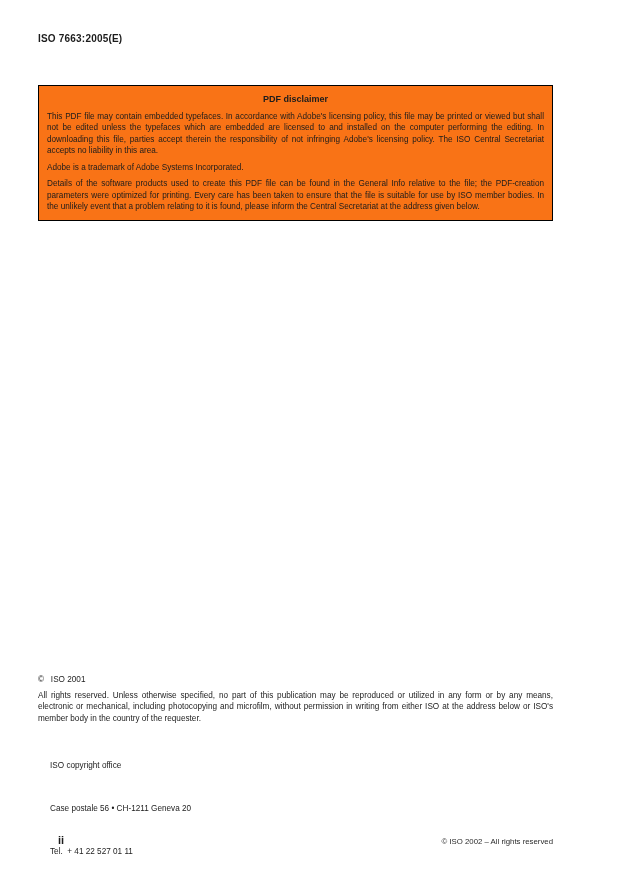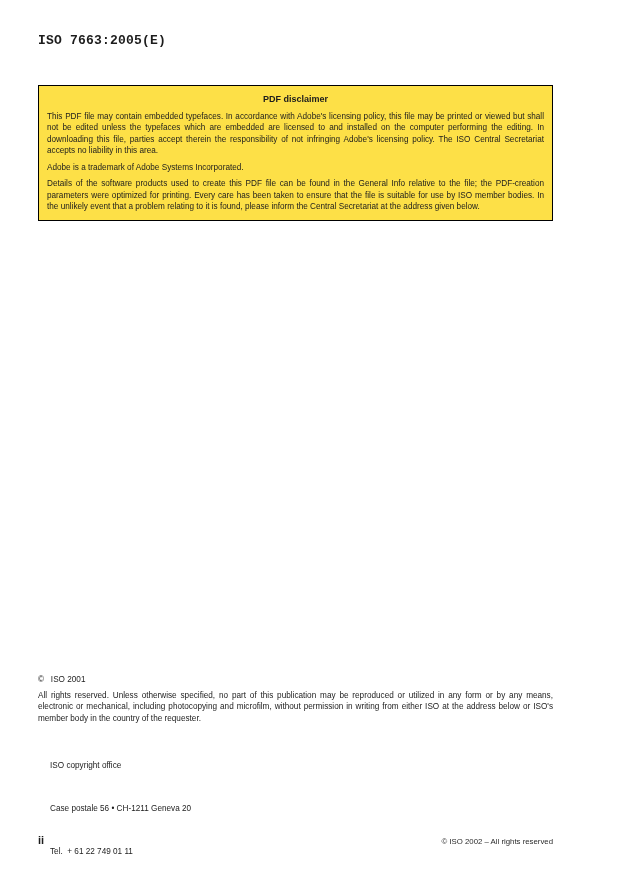--- a/index.html
+++ b/index.html
@@ -11,33 +11,32 @@
   }
   .page {
     position: relative;
     width: 619px; height: 877px;
     background: #ffffff;
     overflow: hidden;
   }
   .doc-number {
     position: absolute;
     left: 38px; top: 33px;
-    font-size: 13px;
+    font-size: 10px;
     font-weight: bold;
     letter-spacing: 0.2px;
-    font-family: Liberation Mono, monospace;
   }
   .disclaimer-box {
     position: absolute;
     left: 38px; top: 85px;
     width: 515px;
     box-sizing: border-box;
     border: 1px solid #000000;
     padding: 6px 8px 8px 8px;
-    background: #fde047;
+    background: #f97316;
   }
   .disclaimer-title {
     text-align: center;
     font-weight: bold;
     font-size: 9px;
     margin: 2px 0 7px 0;
   }
   .disclaimer-box p {
     font-size: 8.2px;
     line-height: 11.3px;
@@ -82,20 +81,21 @@
     position: absolute;
     left: 38px; top: 834px;
     width: 515px;
     display: flex;
     justify-content: space-between;
     align-items: baseline;
   }
   .footer-page-number {
     font-size: 11px;
     font-weight: bold;
+    margin-left: 20px;
   }
   .footer-copyright {
     font-size: 7.8px;
     color: #2a2a2a;
   }
 </style>
 </head>
 <body>
 
 <div class="page">
@@ -108,21 +108,21 @@
     <p>Adobe is a trademark of Adobe Systems Incorporated.</p>
     <p>Details of the software products used to create this PDF file can be found in the General Info relative to the file; the PDF-creation parameters were optimized for printing. Every care has been taken to ensure that the file is suitable for use by ISO member bodies. In the unlikely event that a problem relating to it is found, please inform the Central Secretariat at the address given below.</p>
   </div>
 
   <div class="copyright-section">
     <div class="copyright-notice">©   ISO 2001</div>
     <p class="copyright-body">All rights reserved. Unless otherwise specified, no part of this publication may be reproduced or utilized in any form or by any means, electronic or mechanical, including photocopying and microfilm, without permission in writing from either ISO at the address below or ISO's member body in the country of the requester.</p>
     <div class="address-block">
       <div class="address-line">ISO copyright office</div>
       <div class="address-line">Case postale 56 • CH-1211 Geneva 20</div>
-      <div class="address-line">Tel.  + 61 22 749 01 11</div>
+      <div class="address-line">Tel.  + 41 22 527 01 11</div>
       <div class="address-line">Fax  + 41 22 749 02 47</div>
     </div>
     <div class="published-line">Published in Switzerland</div>
   </div>
 
   <div class="page-footer">
     <span class="footer-page-number">ii</span>
     <span class="footer-copyright">© ISO 2002 – All rights reserved</span>
   </div>
 

